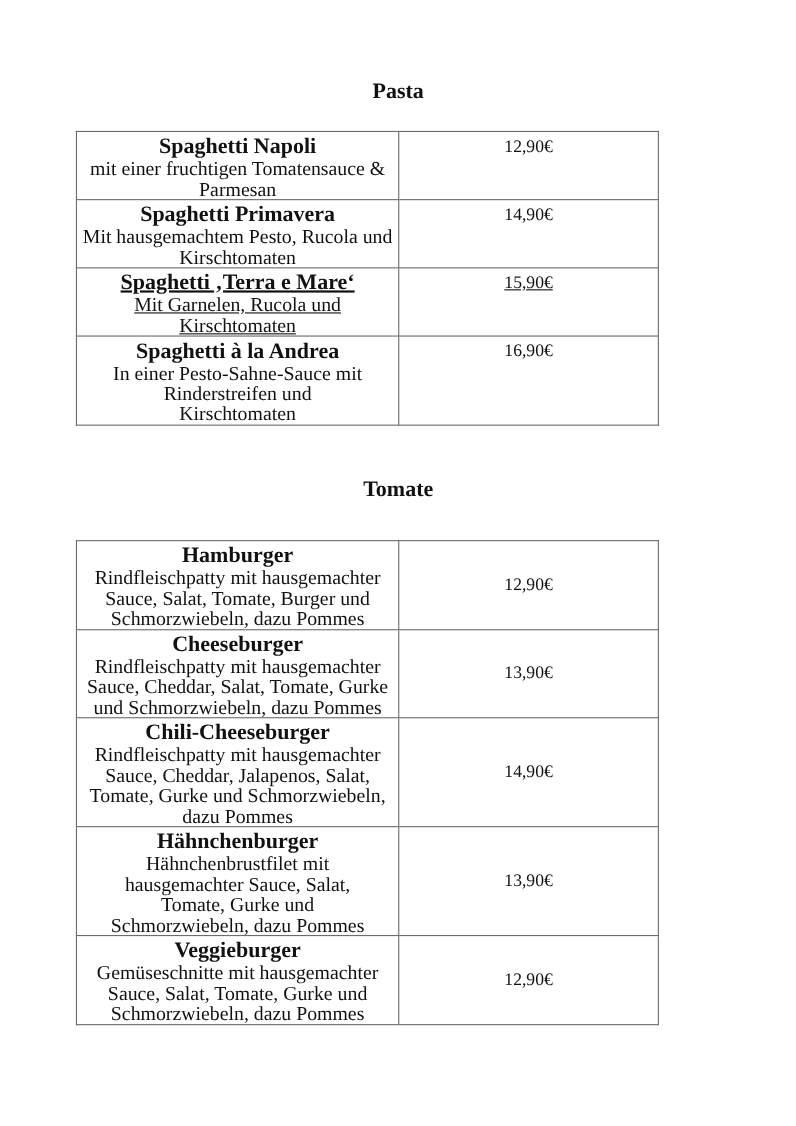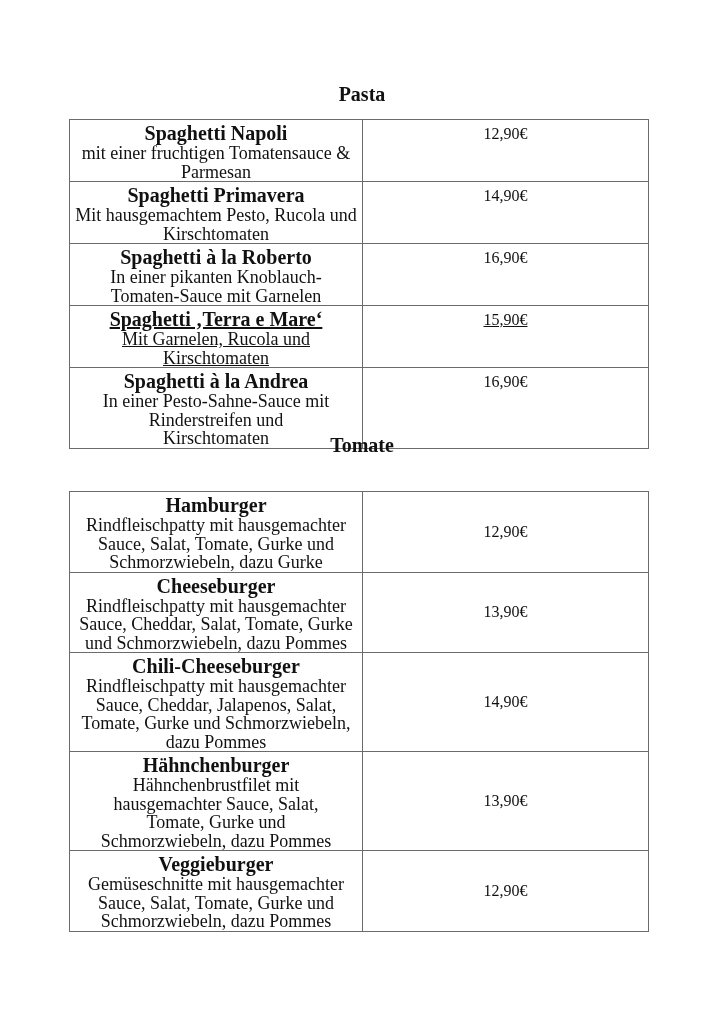--- a/index.html
+++ b/index.html
@@ -5,60 +5,53 @@
     html, body { margin: 0; padding: 0; background: #ffffff; }
     body {
       width: 724px; height: 1024px; position: relative; overflow: hidden;
       font-family: "Liberation Serif", "DejaVu Serif", serif; color: #111;
     }
     .section-title {
       position: absolute; left: 0; width: 724px; text-align: center;
       font-weight: bold; font-size: 20px; line-height: 24px;
     }
     table.menu {
-      position: absolute; left: 69px; width: 580px;
+      position: absolute; left: 69px; width: 530px;
       border-collapse: collapse; table-layout: fixed;
     }
     table.menu td {
       border: 1px solid #6b6b6b; padding: 0; vertical-align: top;
     }
     td.item-cell { width: 292px; text-align: center; }
     td.price-cell { text-align: center; font-size: 16px; }
     .item-name { font-weight: bold; font-size: 20px; line-height: 22px; padding-top: 2px; }
     .item-desc { font-size: 18px; line-height: 18.5px; padding: 0 4px; }
     .pasta td.price-cell { padding-top: 2px; line-height: 24px; }
     .burger td.price-cell { vertical-align: middle; }
   </style>
 </head>
 <body>
 
-<div class="section-title" style="top:71px;margin-top:11px;">Pasta</div>
+<div class="section-title" style="top:71px;">Pasta</div>
 
 <table class="menu pasta" style="top:119px;">
   <tbody>
       <tr style="height:62px;">
     <td class="item-cell">
       <div class="item-name">Spaghetti Napoli</div>
       <div class="item-desc">mit einer fruchtigen Tomatensauce &amp; Parmesan</div>
     </td>
     <td class="price-cell">12,90€</td>
   </tr>
   <tr style="height:62px;">
     <td class="item-cell">
       <div class="item-name">Spaghetti Primavera</div>
       <div class="item-desc">Mit hausgemachtem Pesto, Rucola und Kirschtomaten</div>
     </td>
     <td class="price-cell">14,90€</td>
-  </tr>
-  <tr style="height:62px;">
-    <td class="item-cell">
-      <div class="item-name">Spaghetti à la Roberto</div>
-      <div class="item-desc" style="padding:0 20px;">In einer pikanten Knoblauch-Tomaten-Sauce mit Garnelen</div>
-    </td>
-    <td class="price-cell">16,90€</td>
   </tr>
   <tr style="height:44px;text-decoration:underline;">
     <td class="item-cell">
       <div class="item-name">Spaghetti ‚Terra e Mare‘</div>
       <div class="item-desc" style="padding:0;">Mit Garnelen, Rucola und Kirschtomaten</div>
     </td>
     <td class="price-cell">15,90€</td>
   </tr>
   <tr style="height:62px;">
     <td class="item-cell">
@@ -70,21 +63,21 @@
 </tbody>
   </table>
 
 <div class="section-title" style="top:433px;">Tomate</div>
 
 <table class="menu burger" style="top:491px;">
   <tbody>
       <tr style="height:80px;">
     <td class="item-cell">
       <div class="item-name">Hamburger</div>
-      <div class="item-desc" style="padding:0 2px;">Rindfleischpatty mit hausgemachter Sauce, Salat, Tomate, Gurke und Schmorzwiebeln, dazu Gurke</div>
+      <div class="item-desc" style="padding:0 2px;">Rindfleischpatty mit hausgemachter Sauce, Salat, Tomate, Burger und Schmorzwiebeln, dazu Pommes</div>
     </td>
     <td class="price-cell">12,90€</td>
   </tr>
   <tr style="height:80px;">
     <td class="item-cell">
       <div class="item-name">Cheeseburger</div>
       <div class="item-desc" style="padding:0 2px;">Rindfleischpatty mit hausgemachter Sauce, Cheddar, Salat, Tomate, Gurke und Schmorzwiebeln, dazu Pommes</div>
     </td>
     <td class="price-cell">13,90€</td>
   </tr>

